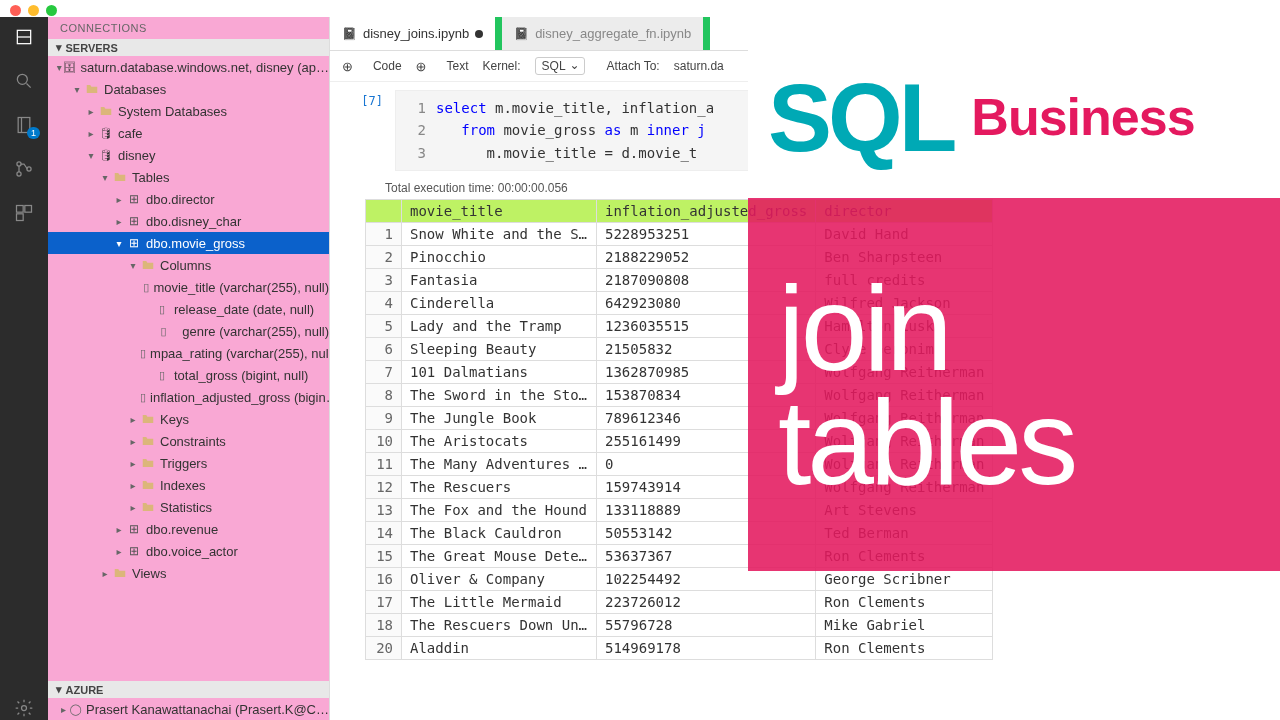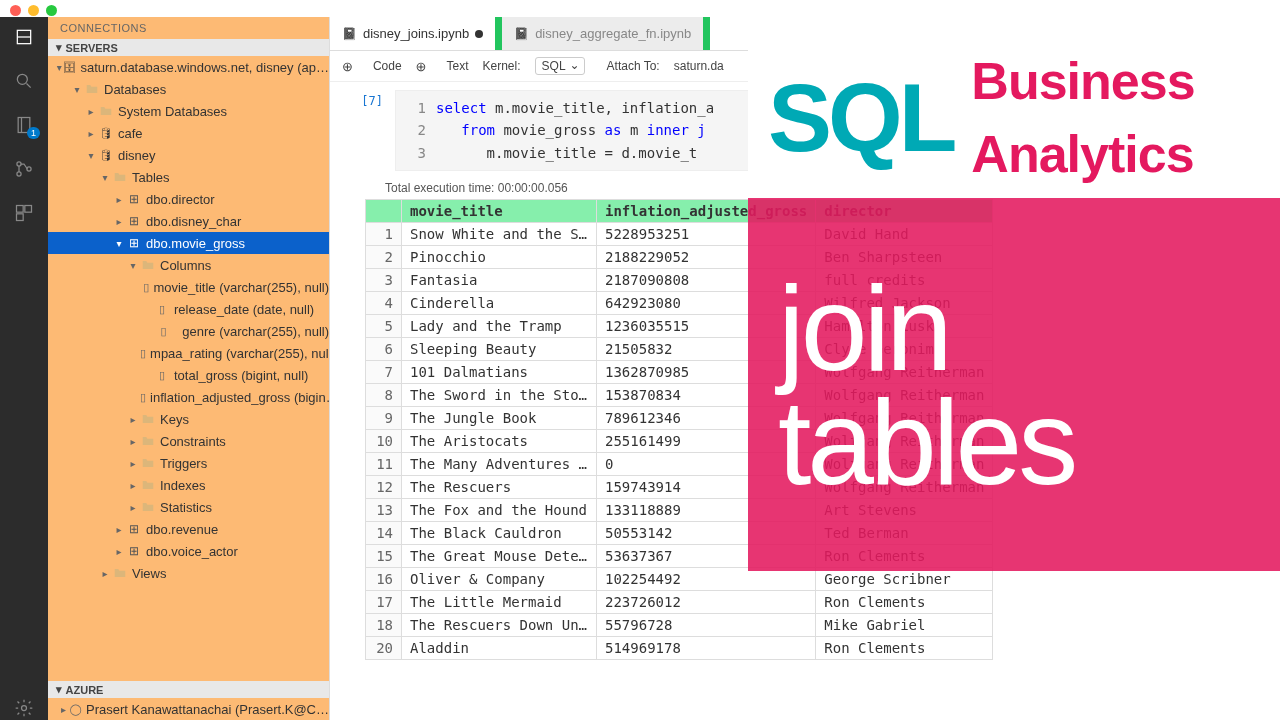--- a/index.html
+++ b/index.html
@@ -12,21 +12,21 @@
 
 .layout { display: flex; height: 100%; padding-top: 17px; }
 
 .activity-bar { width: 48px; background: #2c2c2c; display: flex; flex-direction: column; align-items: center; padding-top: 8px; gap: 20px; }
 .activity-bar .ab-icon { width: 24px; height: 24px; color: #888; display: flex; align-items: center; justify-content: center; cursor: pointer; }
 .activity-bar .ab-icon.active { color: #fff; }
 .activity-bar .spacer { flex: 1; }
 .ab-badge { position: relative; }
 .ab-badge::after { content: attr(data-badge); position: absolute; bottom: -2px; right: -4px; background: #007acc; color: #fff; font-size: 9px; border-radius: 8px; padding: 0 4px; line-height: 12px; }
 
-.sidebar { width: 282px; background: #fdba74; border-right: 1px solid #ddd; display: flex; flex-direction: column; overflow: hidden; }
+.sidebar { width: 282px; background: #f9a8d4; border-right: 1px solid #ddd; display: flex; flex-direction: column; overflow: hidden; }
 .sidebar-title { padding: 5px 12px; font-size: 11px; letter-spacing: 0.5px; color: #666; }
 .section-header { background: #e8e8e8; padding: 2px 8px; font-size: 11px; font-weight: 600; color: #444; display: flex; align-items: center; gap: 4px; cursor: pointer; }
 .tree { flex: 1; overflow-y: auto; font-size: 13px; }
 .tree-node { display: flex; align-items: center; height: 22px; cursor: pointer; white-space: nowrap; overflow: hidden; text-overflow: ellipsis; }
 .tree-node.selected { background: #0b61cb; color: #fff; }
 .tree-node .twisty { width: 14px; display: inline-flex; justify-content: center; font-size: 10px; color: #666; }
 .tree-node.selected .twisty { color: #fff; }
 .tree-node .ticon { width: 16px; margin-right: 4px; display: inline-flex; align-items: center; justify-content: center; }
 .folder-icon { color: #c09553; }
 .table-icon::before { content: "⊞"; font-size: 12px; color: #555; }
@@ -53,21 +53,21 @@
 .cell { display: flex; margin: 0 10px 10px; }
 .cell-gutter { width: 55px; text-align: right; padding-right: 12px; color: #1976d2; font-size: 12px; padding-top: 4px; }
 .cell-body { flex: 1; }
 .code-block { background: #f5f5f5; border: 1px solid #eee; padding: 6px 10px; font-size: 14px; line-height: 1.6; white-space: pre; overflow: hidden; }
 .ln { display: inline-block; width: 20px; color: #888; text-align: right; margin-right: 10px; }
 .kw { color: #0000ff; }
 
 .output-meta { font-size: 12px; color: #555; padding: 8px 0 4px 55px; }
 .result-table { margin-left: 35px; border-collapse: collapse; font-size: 14px; }
 .result-table th, .result-table td { border: 1px solid #ddd; padding: 2px 8px; text-align: left; height: 23px; white-space: nowrap; }
-.result-table th { background: #86efac; font-weight: bold; color: #333; }
+.result-table th { background: #bef264; font-weight: normal; color: #333; }
 .result-table td.rn { color: #666; text-align: right; background: #fafafa; width: 36px; }
 .result-table .col-title { width: 195px; max-width: 195px; overflow: hidden; text-overflow: ellipsis; }
 .result-table .col-gross { width: 170px; }
 .result-table .col-dir { width: 160px; }
 
 .overlay { position: absolute; top: 38px; right: 0; width: 532px; z-index: 20; pointer-events: none; }
 .ov-top { height: 160px; background: #fff; display: flex; align-items: center; padding-left: 20px; gap: 18px; }
 .ov-sql { font-family: Arial, sans-serif; font-weight: 900; font-size: 96px; color: #00a9b5; letter-spacing: -4px; line-height: 0.8; }
 .ov-ba { display: flex; flex-direction: column; justify-content: center; gap: 24px; }
 .ov-ba span { font-family: Arial, sans-serif; font-weight: 900; font-size: 52px; color: #e4195f; line-height: 0.95; letter-spacing: -1px; }
@@ -469,20 +469,19 @@
         </table>
     </div>
   </div>
 </div>
 
 <div class="overlay">
   <div class="ov-top">
     <div class="ov-sql">SQL</div>
     <div class="ov-ba">
       <span>Business</span>
-      <span>Analytics</span>
     </div>
   </div>
   <div class="ov-main">
     <span>join</span>
     <span>tables</span>
   </div>
 </div>
 
 </body></html>

